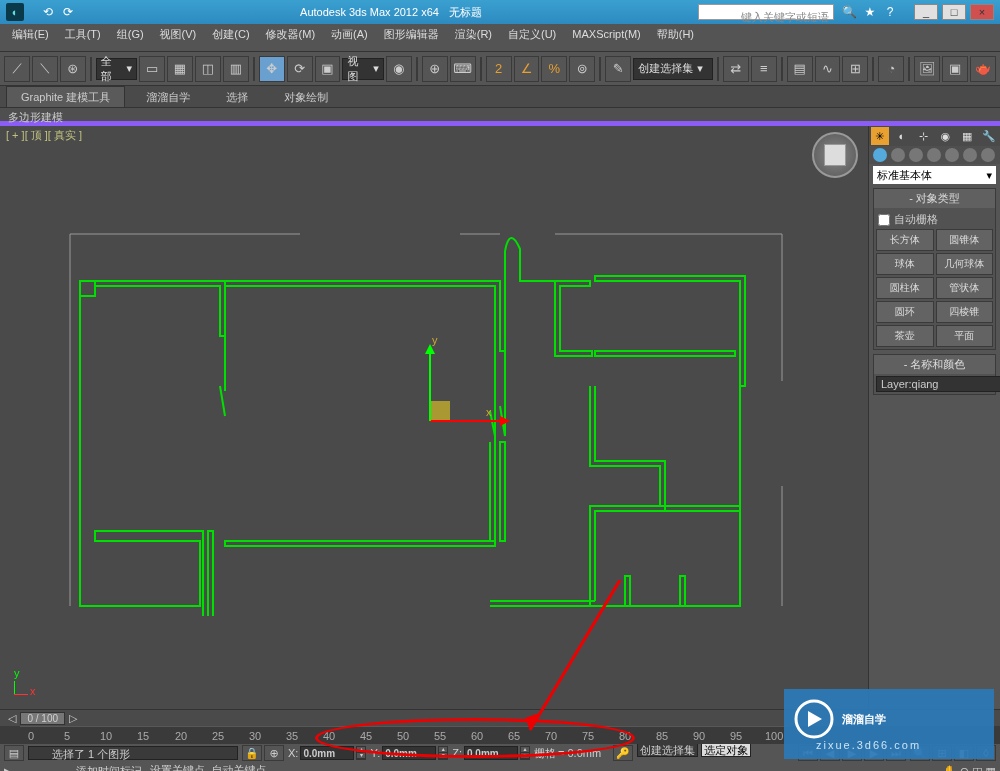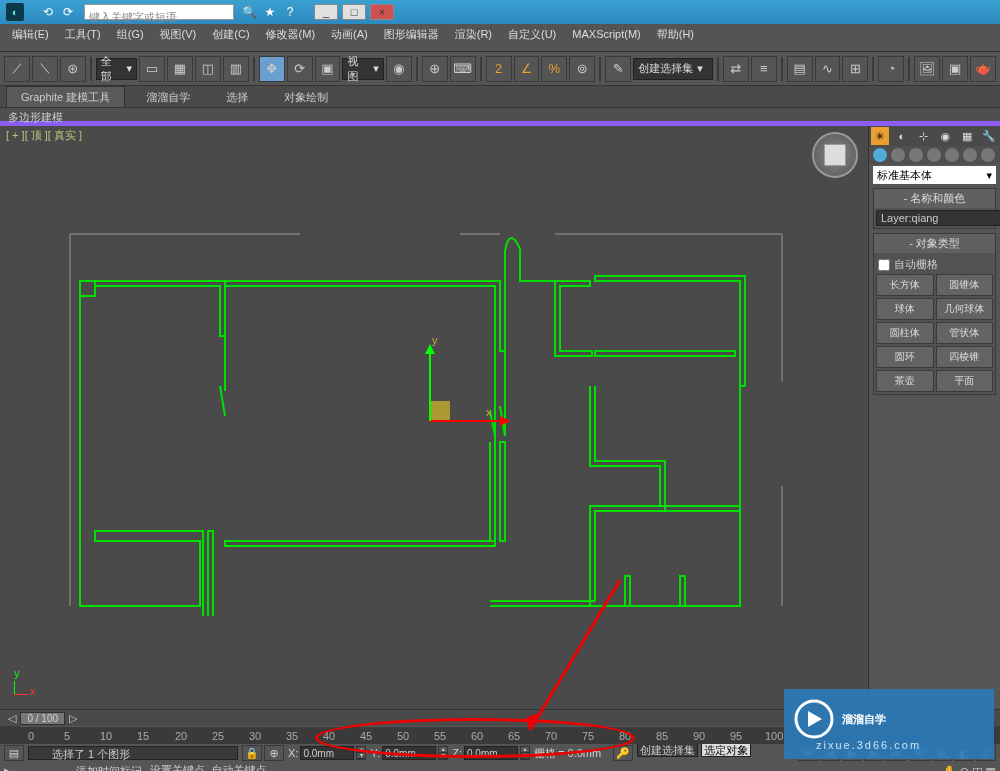--- a/index.html
+++ b/index.html
@@ -2,21 +2,21 @@
 <html><head>
 <meta charset="utf-8">
 <style>
 * { margin: 0; padding: 0; box-sizing: border-box; font-family: "Microsoft YaHei", SimSun, Arial, sans-serif; font-size: 11px; }
 html, body { width: 1000px; height: 771px; background: #4a4a4a; color: #d0d0d0; overflow: hidden; position: relative; }
 
 
 .titlebar { height: 24px; background: linear-gradient(#3aa0d0,#2d8ac0); display: flex; align-items: center; padding: 0 6px; color: #fff; }
 .titlebar .logo { width: 18px; height: 18px; background: #0a3a4a; border-radius: 2px; margin-right: 8px; display:flex;align-items:center;justify-content:center;color:#6dd;}
 .titlebar .title { flex: 1; text-align: center; font-size: 12px; }
-.titlebar .search { width: 150px; height: 16px; background:#fff; color:#888; padding:4px 4px; font-size:11px; line-height:16px; border:1px solid #999;}
+.titlebar .search { width: 136px; height: 16px; background:#fff; color:#888; padding:4px 4px; font-size:11px; line-height:16px; border:1px solid #999;text-align:right;}
 .titlebar .winbtns { display:flex; gap:4px; margin-left:8px;}
 .titlebar .winbtns div { width:24px; height:16px; background:#e0e0e0; border:1px solid #888; text-align:center; line-height:14px; color:#333; cursor:pointer;}
 .titlebar .winbtns .close { background:#d05050;}
 .titlebar .tb-icons { display:flex; gap:4px; margin:0 8px;}
 .titlebar .tb-icons span { width:16px; height:16px; display:inline-flex; align-items:center; justify-content:center; color:#fff; font-size:12px;}
 
 
 .menubar { height: 28px; background:#545454; display:flex; padding:0 4px; border-bottom:1px solid #333;}
 .menubar span { padding:2px 8px; color:#ddd; cursor:pointer; line-height:16px;}
 
@@ -63,21 +63,21 @@
 
 
 .bottom { height:70px; background:#555; border-top:1px solid #333; position:relative;}
 .timeslider { height:16px; background:#4a4a4a; display:flex; align-items:center; padding:0 8px; gap:4px;}
 .timeslider .handle { background:#777; padding:0 6px; border:1px solid #333; font-size:10px;}
 .trackbar { height:18px; background:#3a3a3a; position:relative; display:flex;}
 .trackbar svg { width:100%; height:100%;}
 .statusbar { height:18px; background:#555; display:flex; align-items:center; padding:0 4px; gap:4px;}
 .statusbar .sect { display:flex; align-items:center; gap:2px; height:100%;}
 .statusbar .txt { background:#3a3a3a; color:#ccc; padding:1px 23px; height:14px; line-height:12px; border:1px solid #222;}
-.statusbar .inp { width:54px; height:14px; background:#333; border:1px solid #222; color:#ccc; padding:0 2px; font-size:10px;}
+.statusbar .inp { width:54px; height:14px; background:#333; border:1px solid #222; color:#ccc; padding:0 2px; font-size:10px;font-weight:bold;}
 .spinner { width:10px; height:14px; background:#555; border:1px solid #333; display:flex; flex-direction:column;}
 .spinner div{flex:1; border-bottom:1px solid #333; font-size:6px; text-align:center; line-height:5px; cursor:pointer;}
 .statusbar2 { height:18px; background:#555; display:flex; align-items:center; padding:0 4px; gap:6px;}
 .statusbar2 .pink { background:#f5c8d5; color:#000; padding:1px 4px; border:1px solid #888;margin-top:20px;}
 .statusbar2 .tip { flex:1; color:#ccc; padding:0 6px;}
 .statusbar .rbtn { width:20px; height:16px; background:#555; border:1px solid #3a3a3a; display:inline-flex; align-items:center; justify-content:center; cursor:pointer; color:#ccc;}
 
 
 .annotation { position:absolute; pointer-events:none; z-index:100;}
 .red-ellipse { position:absolute; border:3px solid #e00; border-radius:50%;}
@@ -87,20 +87,23 @@
 .watermark { position:absolute; bottom:12px; right:6px; z-index:50;}
 </style>
 </head>
 <body>
 
 <div class="titlebar">
   <div class="logo">◐</div>
   <div class="tb-icons">
     <span>⟲</span>
     <span>⟳</span>
+  </div>
+  <div class="title">
+    <span>Autodesk 3ds Max 2012 x64</span>&nbsp;&nbsp;&nbsp;<span>无标题</span>
   </div>
   <div class="search">键入关键字或短语</div>
   <div class="tb-icons">
     <span>🔍</span>
     <span>★</span>
     <span>?</span>
   </div>
   <div class="winbtns">
     <div>_</div>
     <div>□</div>
@@ -258,47 +261,47 @@
       <span style="background:#777"></span>
       <span style="background:#777"></span>
       <span style="background:#777"></span>
       <span style="background:#777"></span>
       <span style="background:#777"></span>
       <span style="background:#777"></span>
     </div>
     <div class="cmd-dd">
       <span>标准基本体</span>
         <span>▾</span>
-    </div>
-    <div class="rollout">
-      <div class="rh"><span>- </span><span>名称和颜色</span></div>
-      <div class="rb namecolor">
-        <input class="nameinp" value="Layer:qiang" style="">
-
-      </div>
     </div>
     <div class="rollout">
       <div class="rh"><span>- </span><span>对象类型</span></div>
       <div class="rb">
         <div class="chk">
             <input type="checkbox" style="">
             <span>自动栅格</span>
           </div>
         <div class="obj-grid">
           <div class="obj-btn">长方体</div>
           <div class="obj-btn">圆锥体</div>
           <div class="obj-btn">球体</div>
           <div class="obj-btn">几何球体</div>
           <div class="obj-btn">圆柱体</div>
           <div class="obj-btn">管状体</div>
           <div class="obj-btn">圆环</div>
           <div class="obj-btn">四棱锥</div>
           <div class="obj-btn">茶壶</div>
           <div class="obj-btn">平面</div>
         </div>
+      </div>
+    </div>
+    <div class="rollout">
+      <div class="rh"><span>- </span><span>名称和颜色</span></div>
+      <div class="rb namecolor">
+        <input class="nameinp" value="Layer:qiang" style="">
+
       </div>
     </div>
   </div>
 </div>
 
 <div class="bottom">
   <div class="timeslider">
     <span>◁</span>
     <div class="handle">0 / 100</div>
     <span>▷</span>

